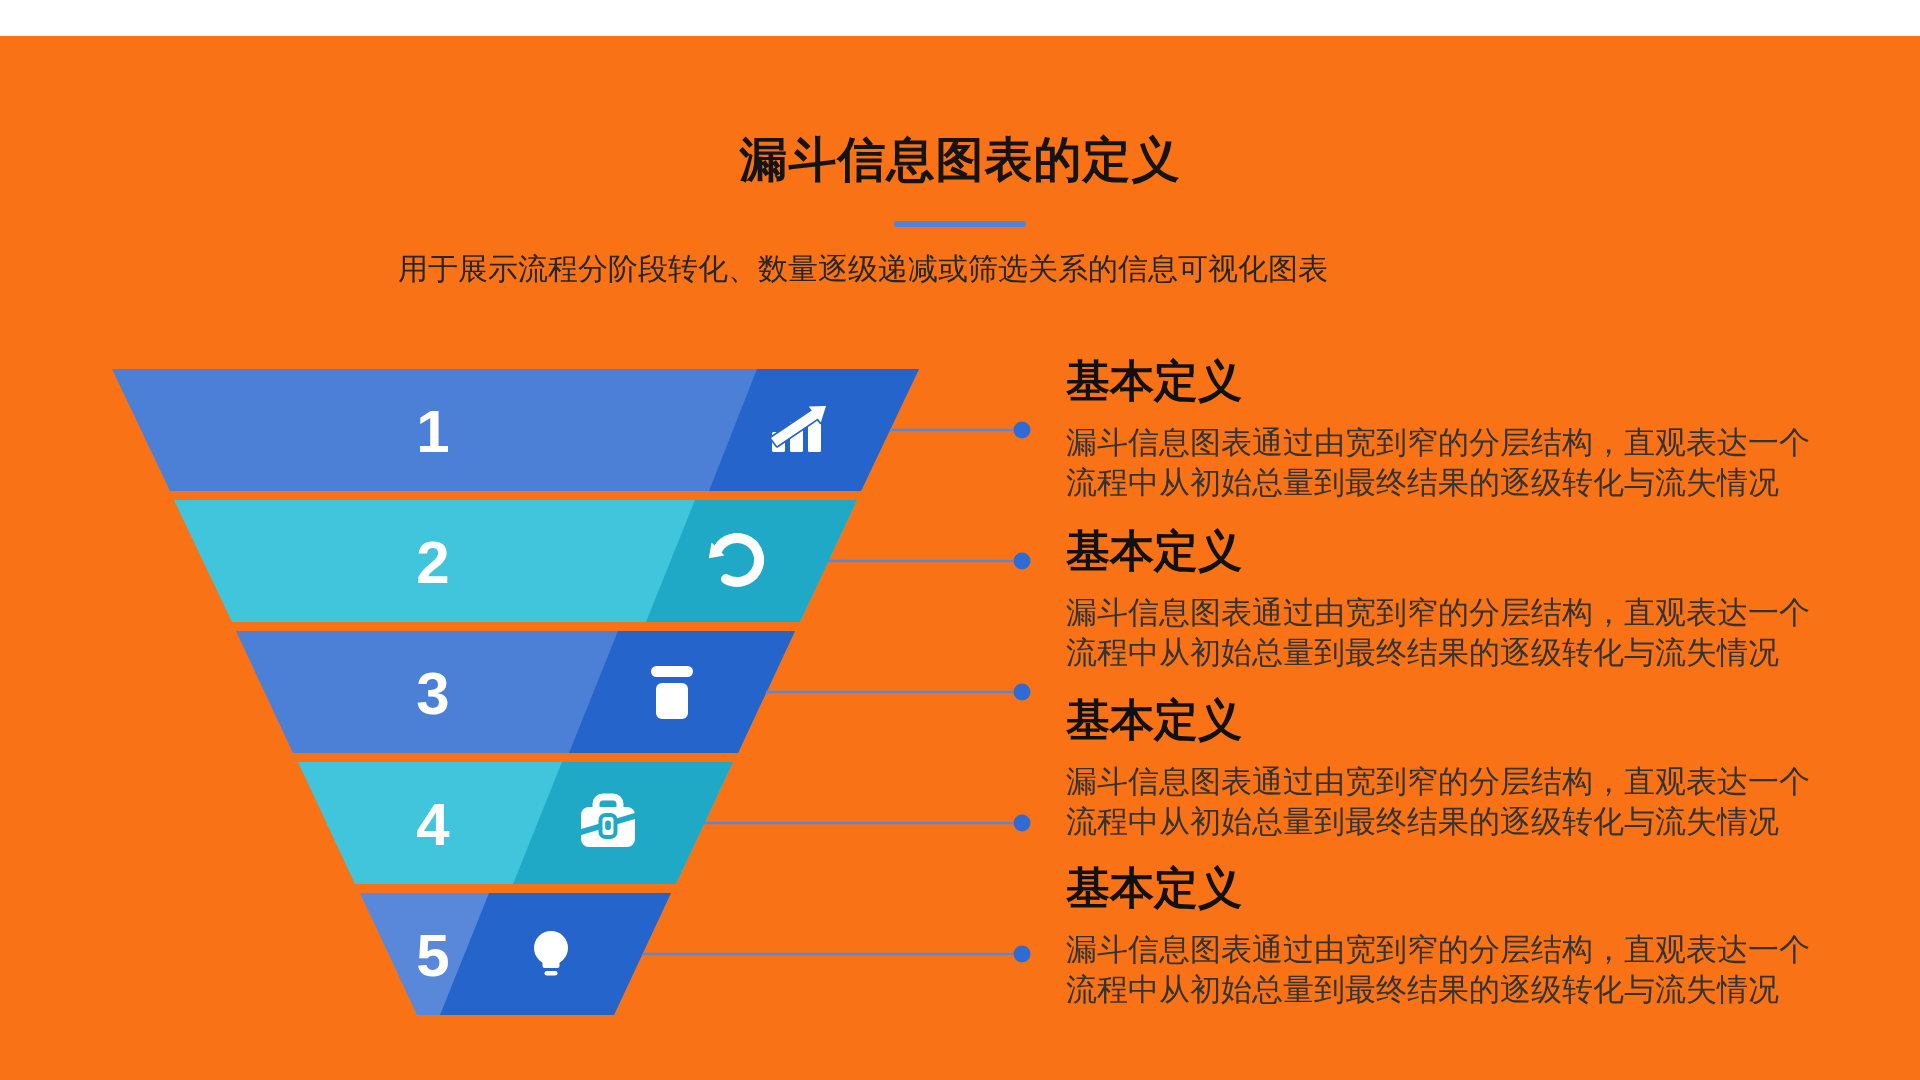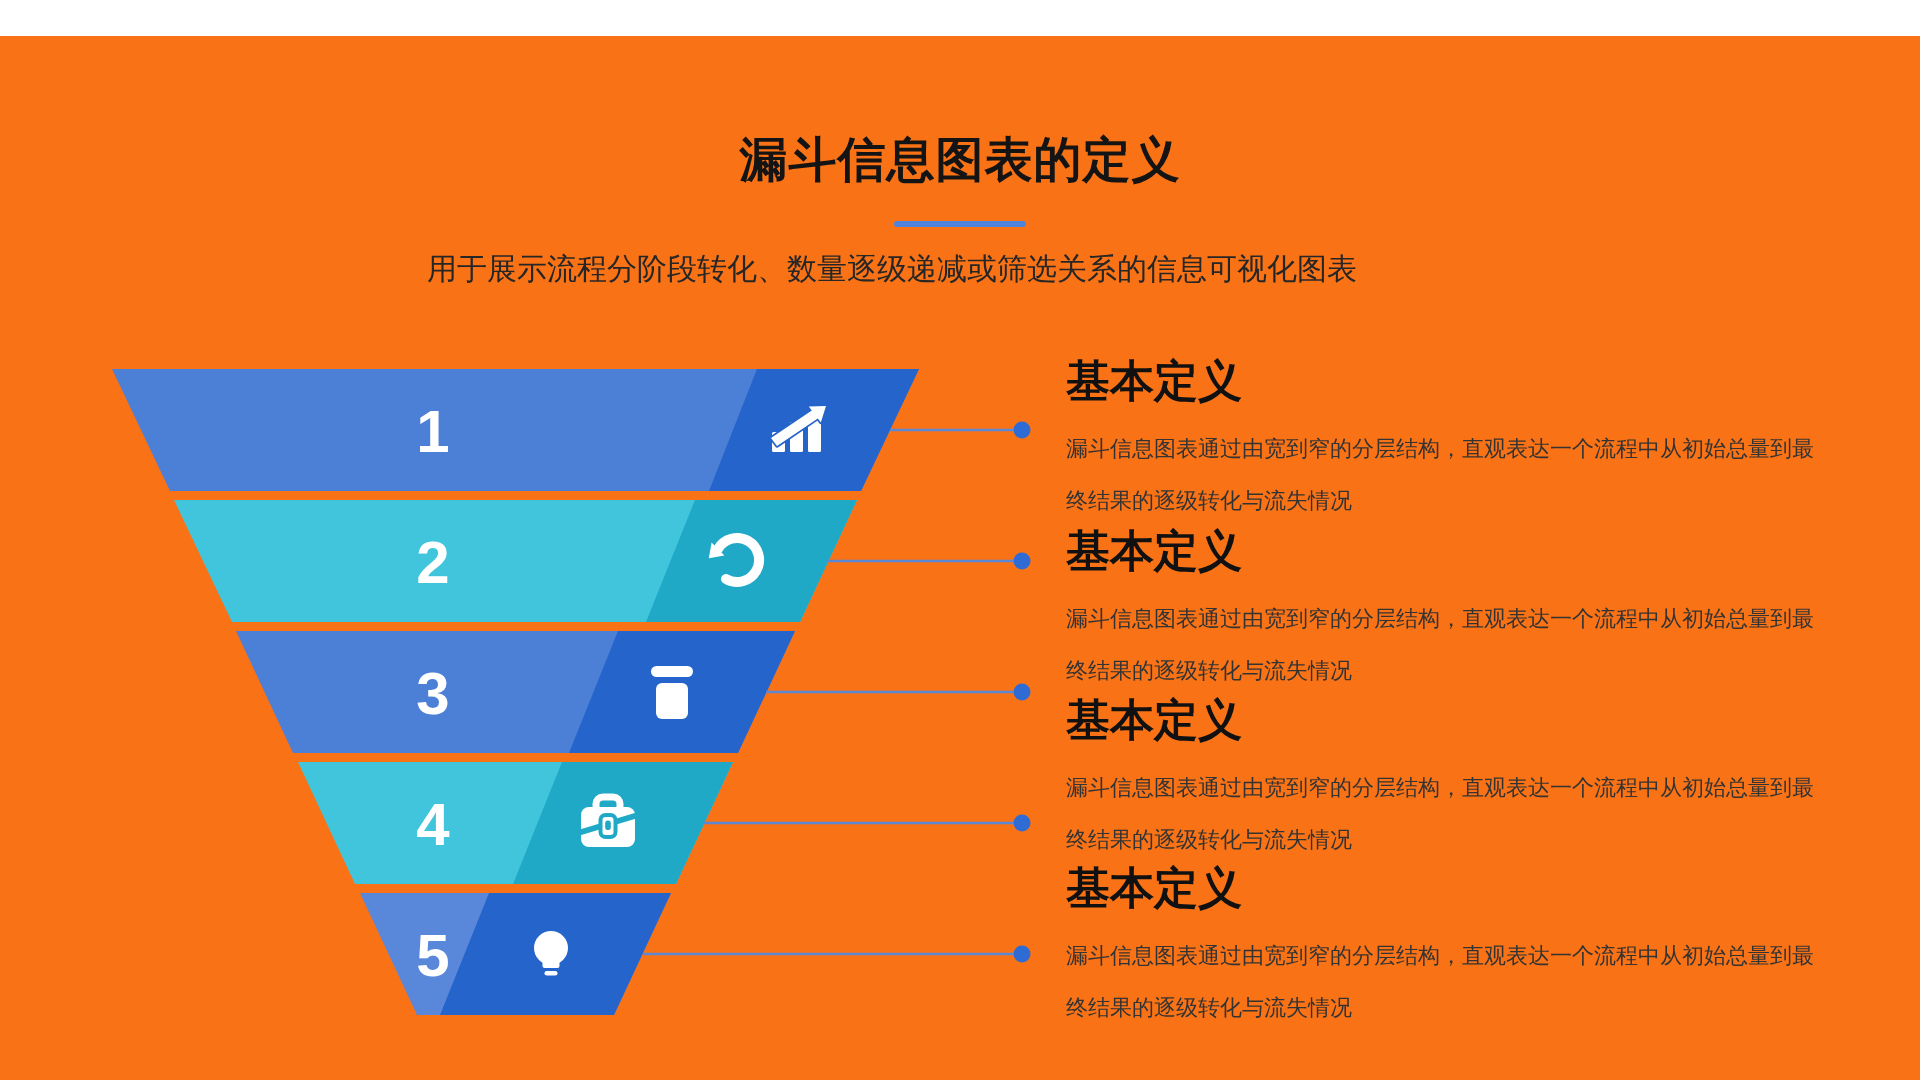--- a/index.html
+++ b/index.html
@@ -4,28 +4,28 @@
 <style>
   html,body{margin:0;padding:0;background:#fff;}
   .canvas{position:relative;width:1920px;height:1080px;background:#f97316;overflow:hidden;
           font-family:Liberation Sans, sans-serif;margin-top:36px;}
   
   .title{position:absolute;top:92px;left:0;width:1920px;text-align:center;
          font-size:48px;line-height:64px;font-weight:bold;color:#141414;letter-spacing:1px;}
   .title-underline{position:absolute;top:185px;left:894px;width:132px;height:6px;
          background:#4F83DC;border-radius:3px;}
   .subtitle{position:absolute;top:212px;left:0;width:1726px;text-align:center;
-         font-size:30px;line-height:42px;color:#262626;padding-left:29px;}
+         font-size:30px;line-height:42px;color:#262626;}
   
   .stage-svg{position:absolute;left:0;top:0;}
   .stage-num{font-size:60px;font-weight:bold;fill:#ffffff;}
   
   .def-block{position:absolute;left:1066px;width:765px;}
   .def-heading{margin:0;font-size:44px;line-height:45px;font-weight:bold;color:#111111;}
-  .def-body{margin:20px 0 0 0;font-size:22px;line-height:52px;color:#333333;}
+  .def-body{margin:20px 0 0 0;font-size:31px;line-height:40px;color:#333333;}
 </style>
 </head>
 <body>
 
 <div class="canvas">
 
   <div class="title">漏斗信息图表的定义</div>
   <div class="title-underline"></div>
   <div class="subtitle">用于展示流程分阶段转化、数量逐级递减或筛选关系的信息可视化图表</div>
 

